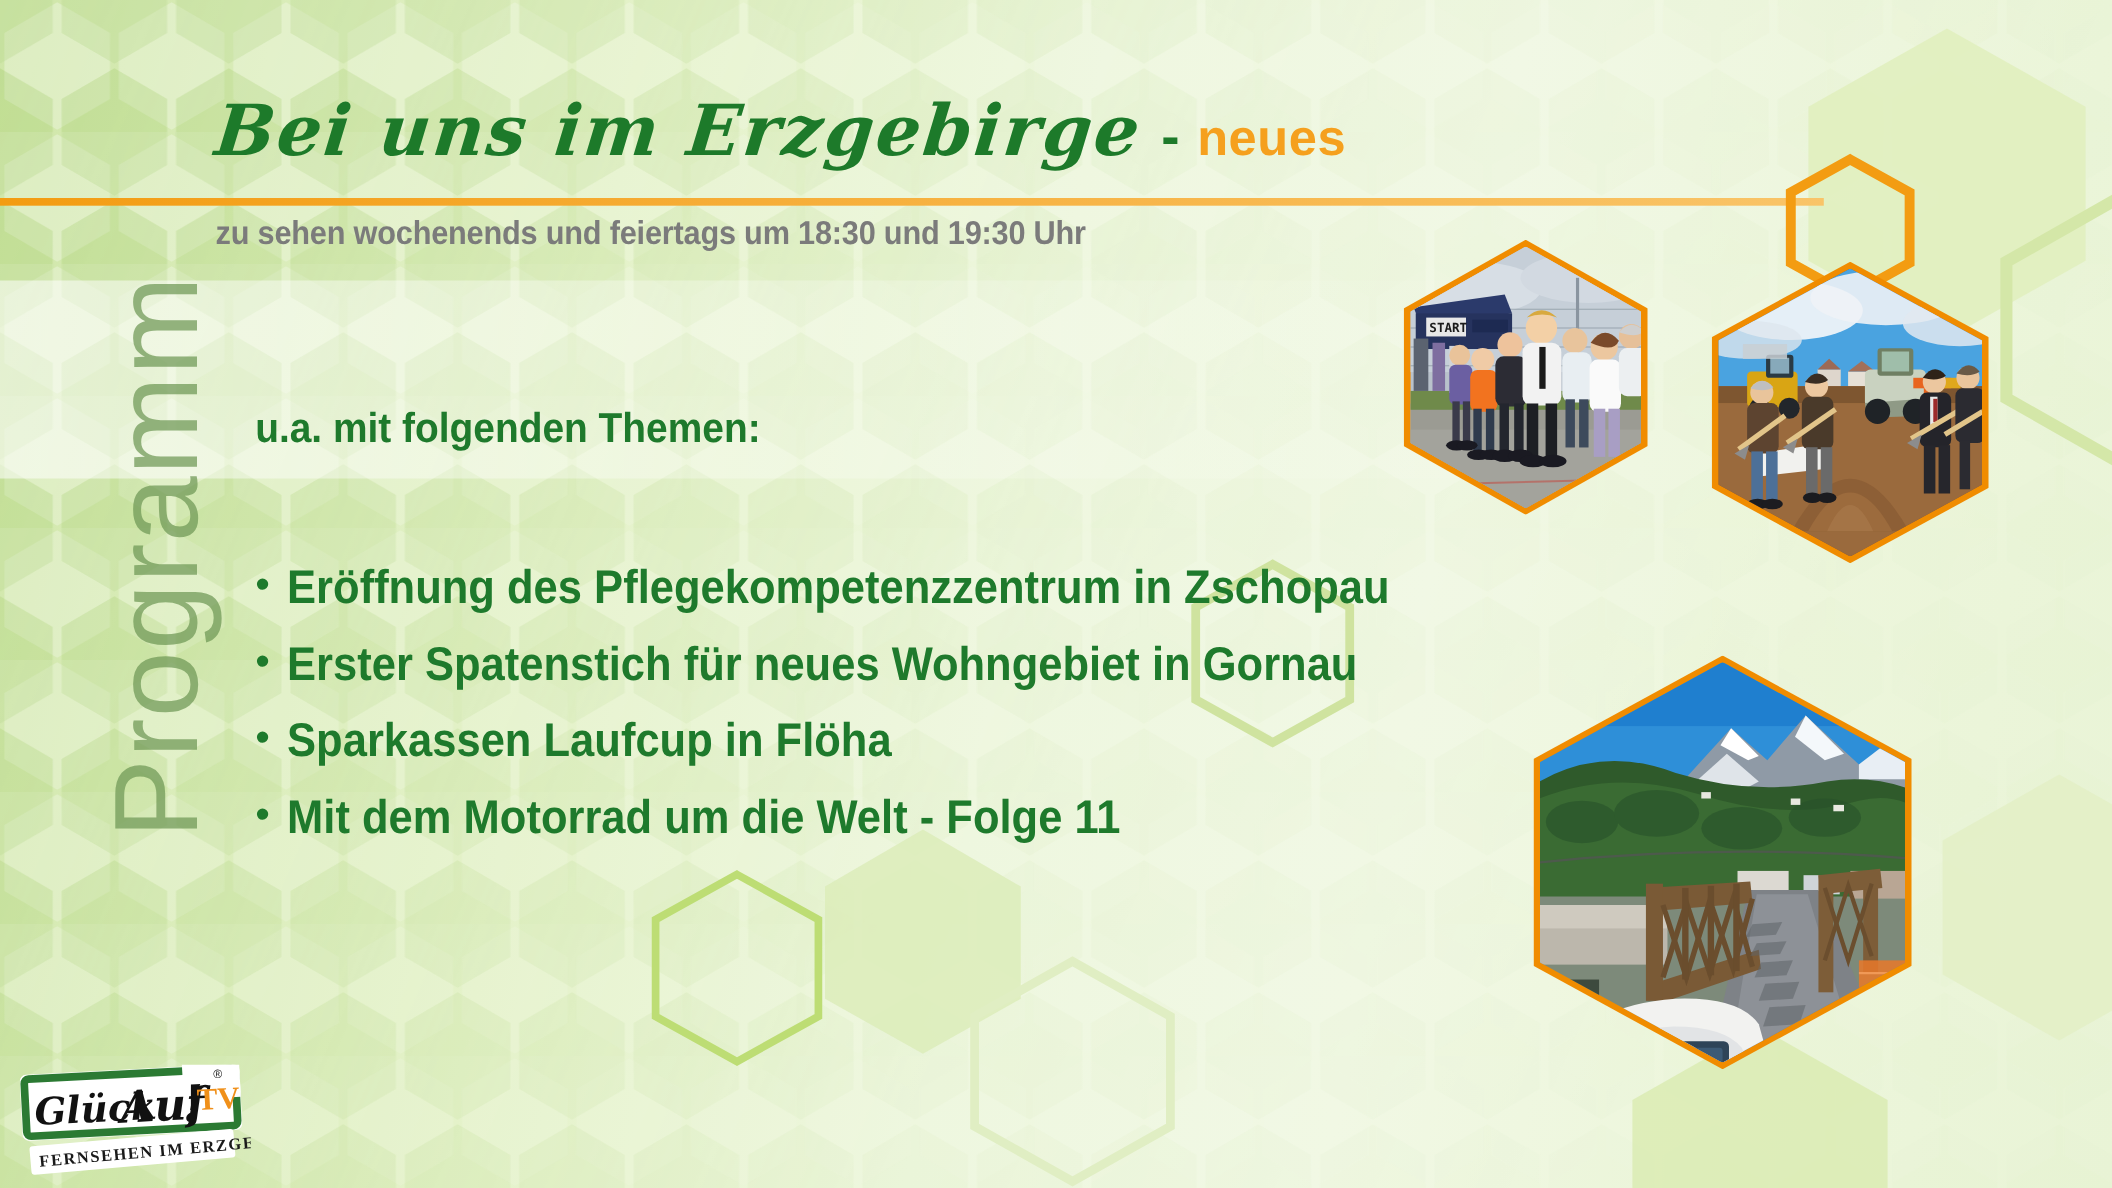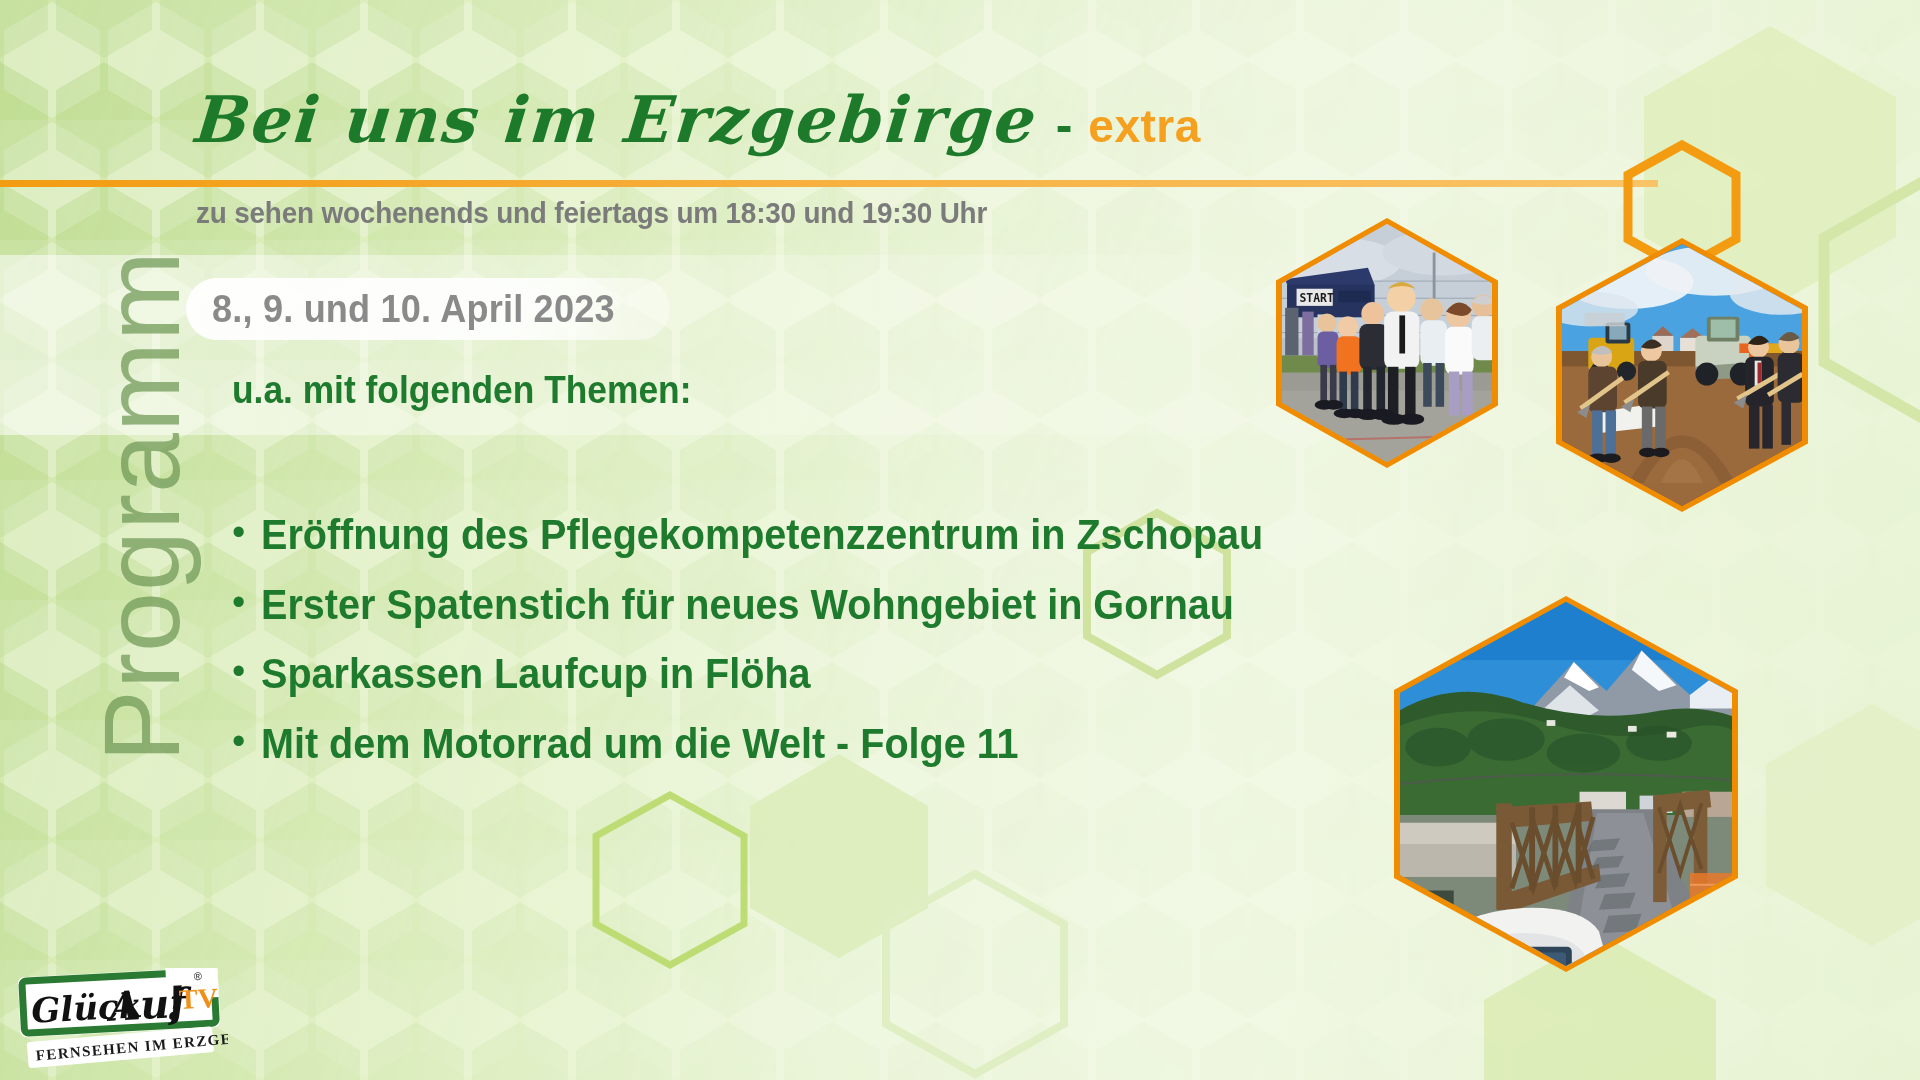--- a/index.html
+++ b/index.html
@@ -224,35 +224,32 @@
   </div>
   <div class="deco" style="left:1762px;top:700px;">
     <svg width="220" height="250" viewBox="0 0 220 250">
         <polygon points="110,4 216,64 216,186 110,246 4,186 4,64" fill="#e3f0c6" opacity=".9"></polygon>
       </svg>
   </div>
 
   <div class="title-row">
     <span class="title-main">Bei uns im Erzgebirge</span>
     <span class="title-dash">-</span>
-    <span class="title-extra">extra</span>
+    <span class="title-extra">neues</span>
   </div>
 
   <div class="rule"></div>
   <div class="rule-hex">
     <svg width="120" height="136" viewBox="0 0 120 136">
         <polygon points="60,6 114,36 114,100 60,130 6,100 6,36" fill="none" stroke="#f39c12" stroke-width="9"></polygon>
       </svg>
   </div>
 
   <div class="subtitle">zu sehen wochenends und feiertags um 18:30 und 19:30 Uhr</div>
 
-  <div class="date-pill">
-    <span>8., 9. und 10.  April 2023</span>
-  </div>
 
   <div class="themen">u.a. mit folgenden Themen:</div>
 
   <div class="bullets">
     <div class="bullet">
       <span class="dot">•</span>
       <span class="txt">Eröffnung des Pflegekompetenzzentrum in Zschopau</span>
     </div>
     <div class="bullet">
       <span class="dot">•</span>

